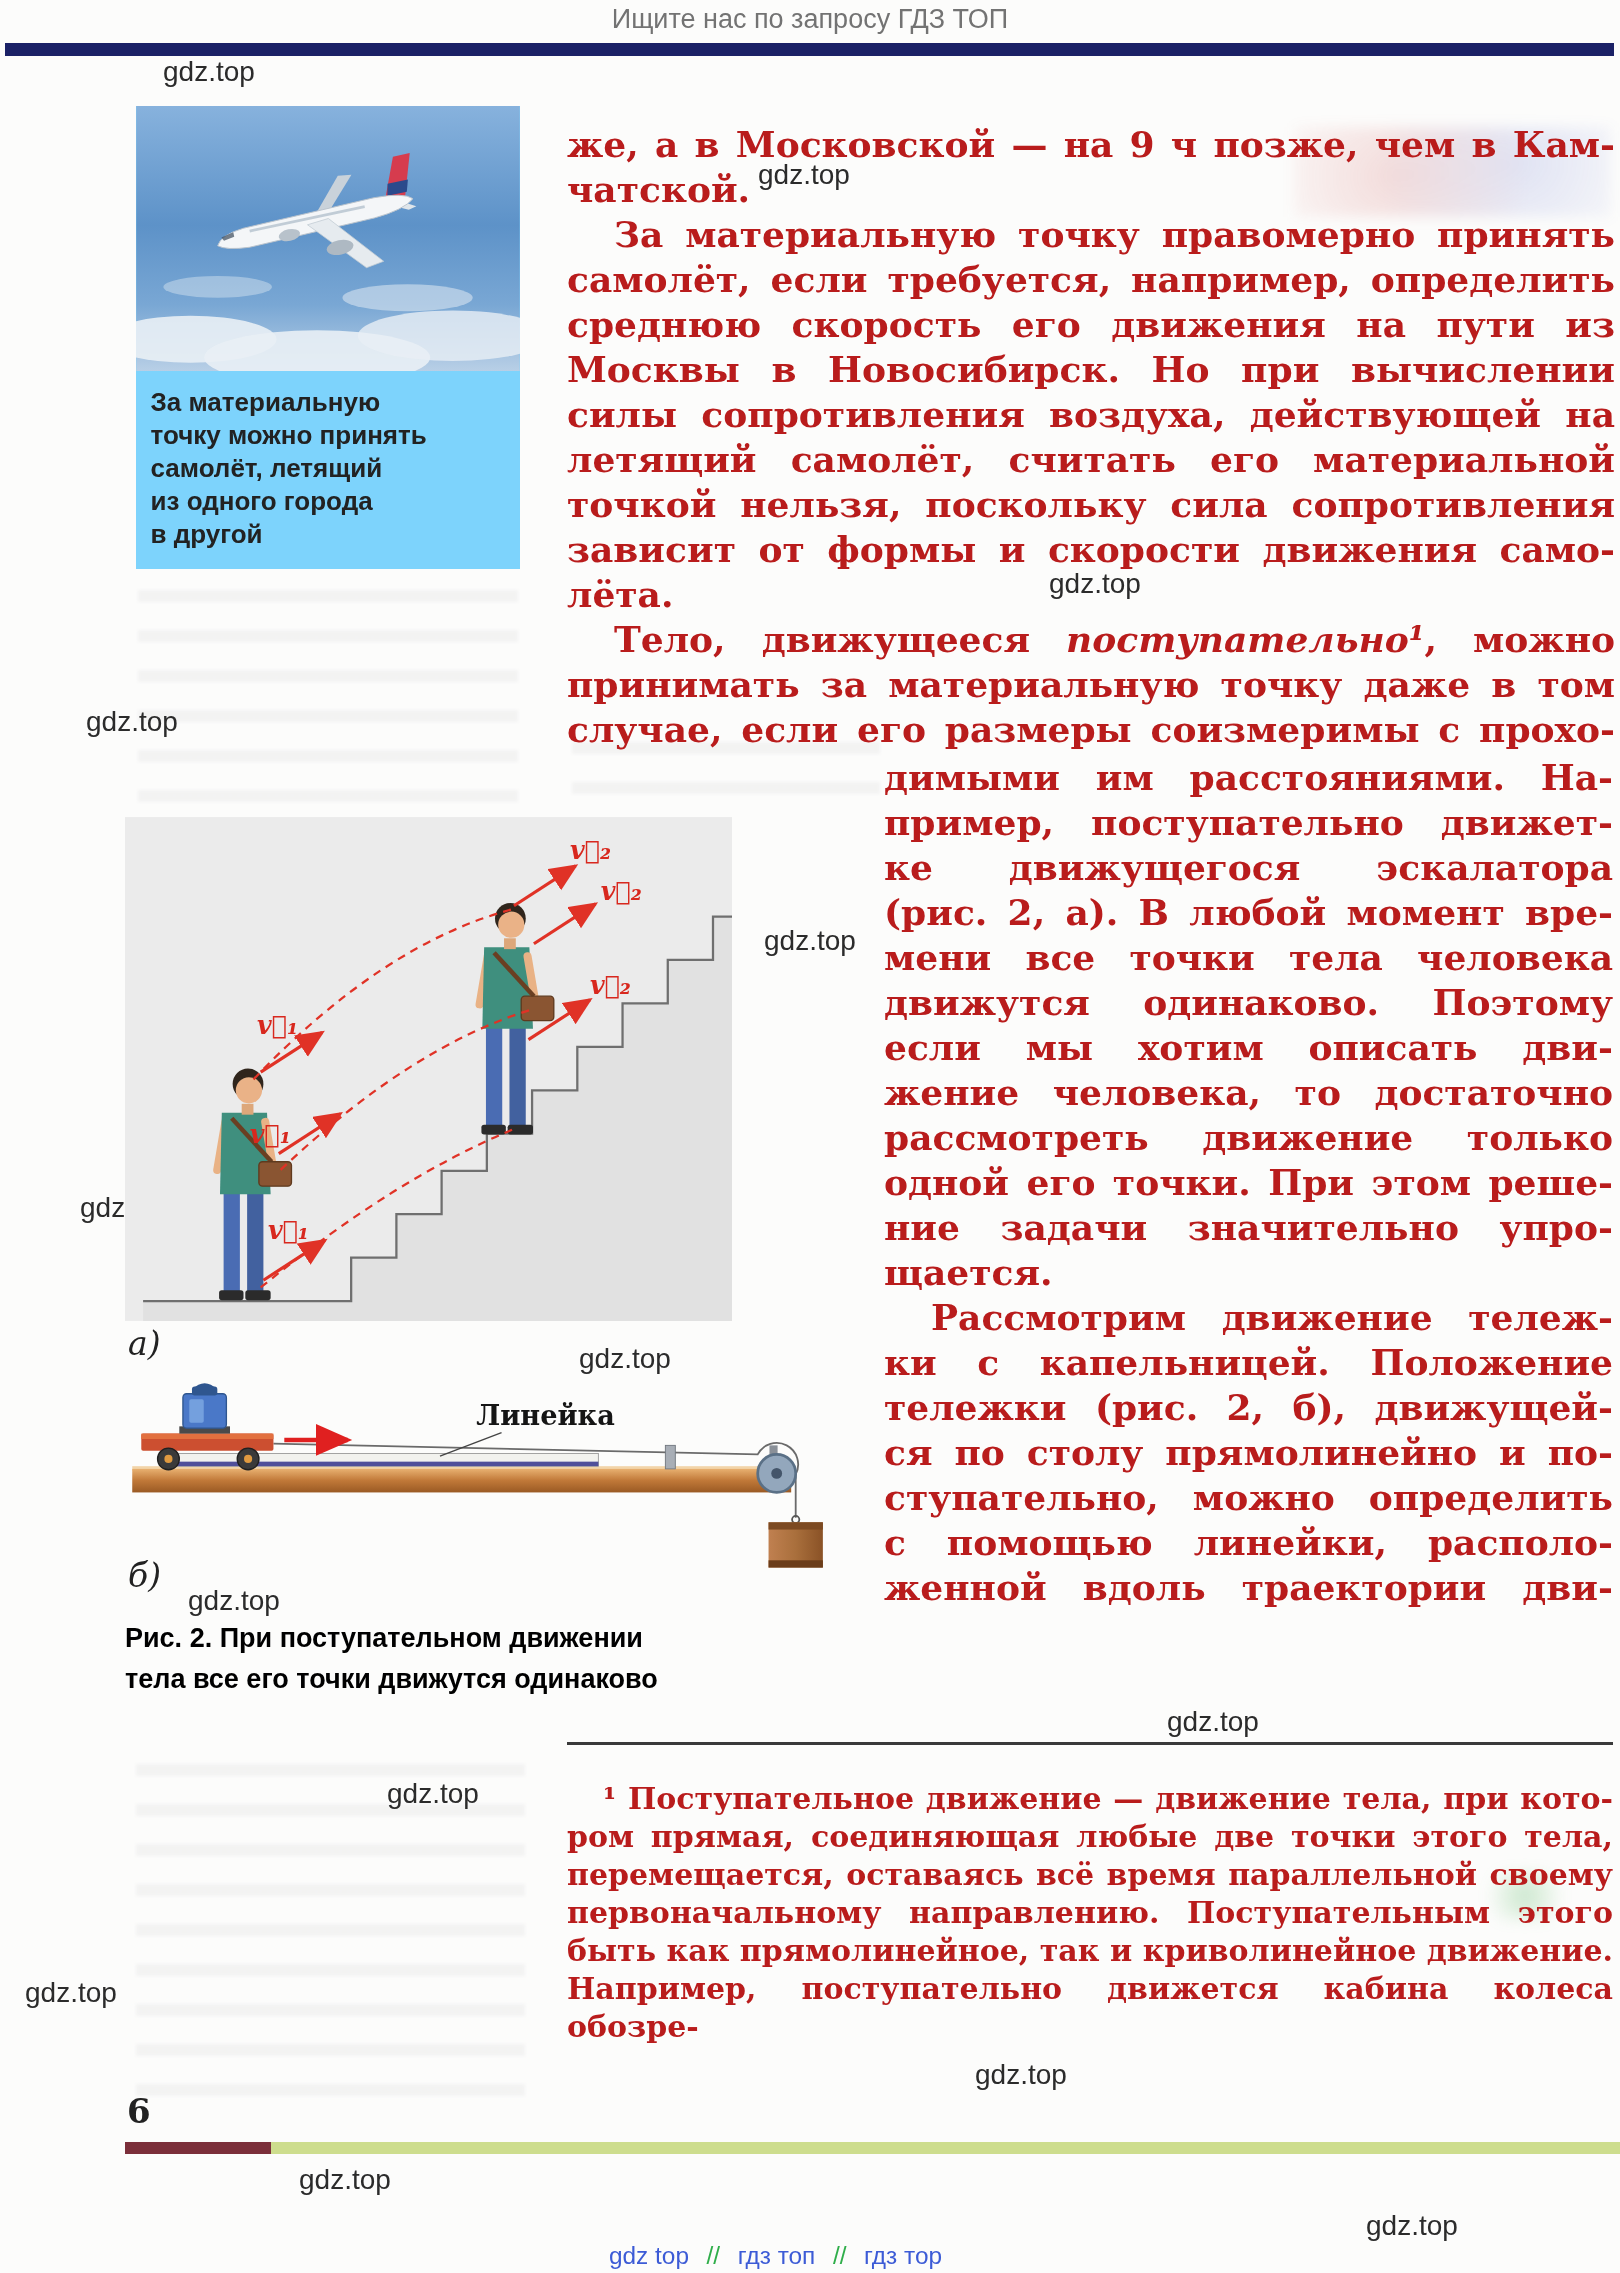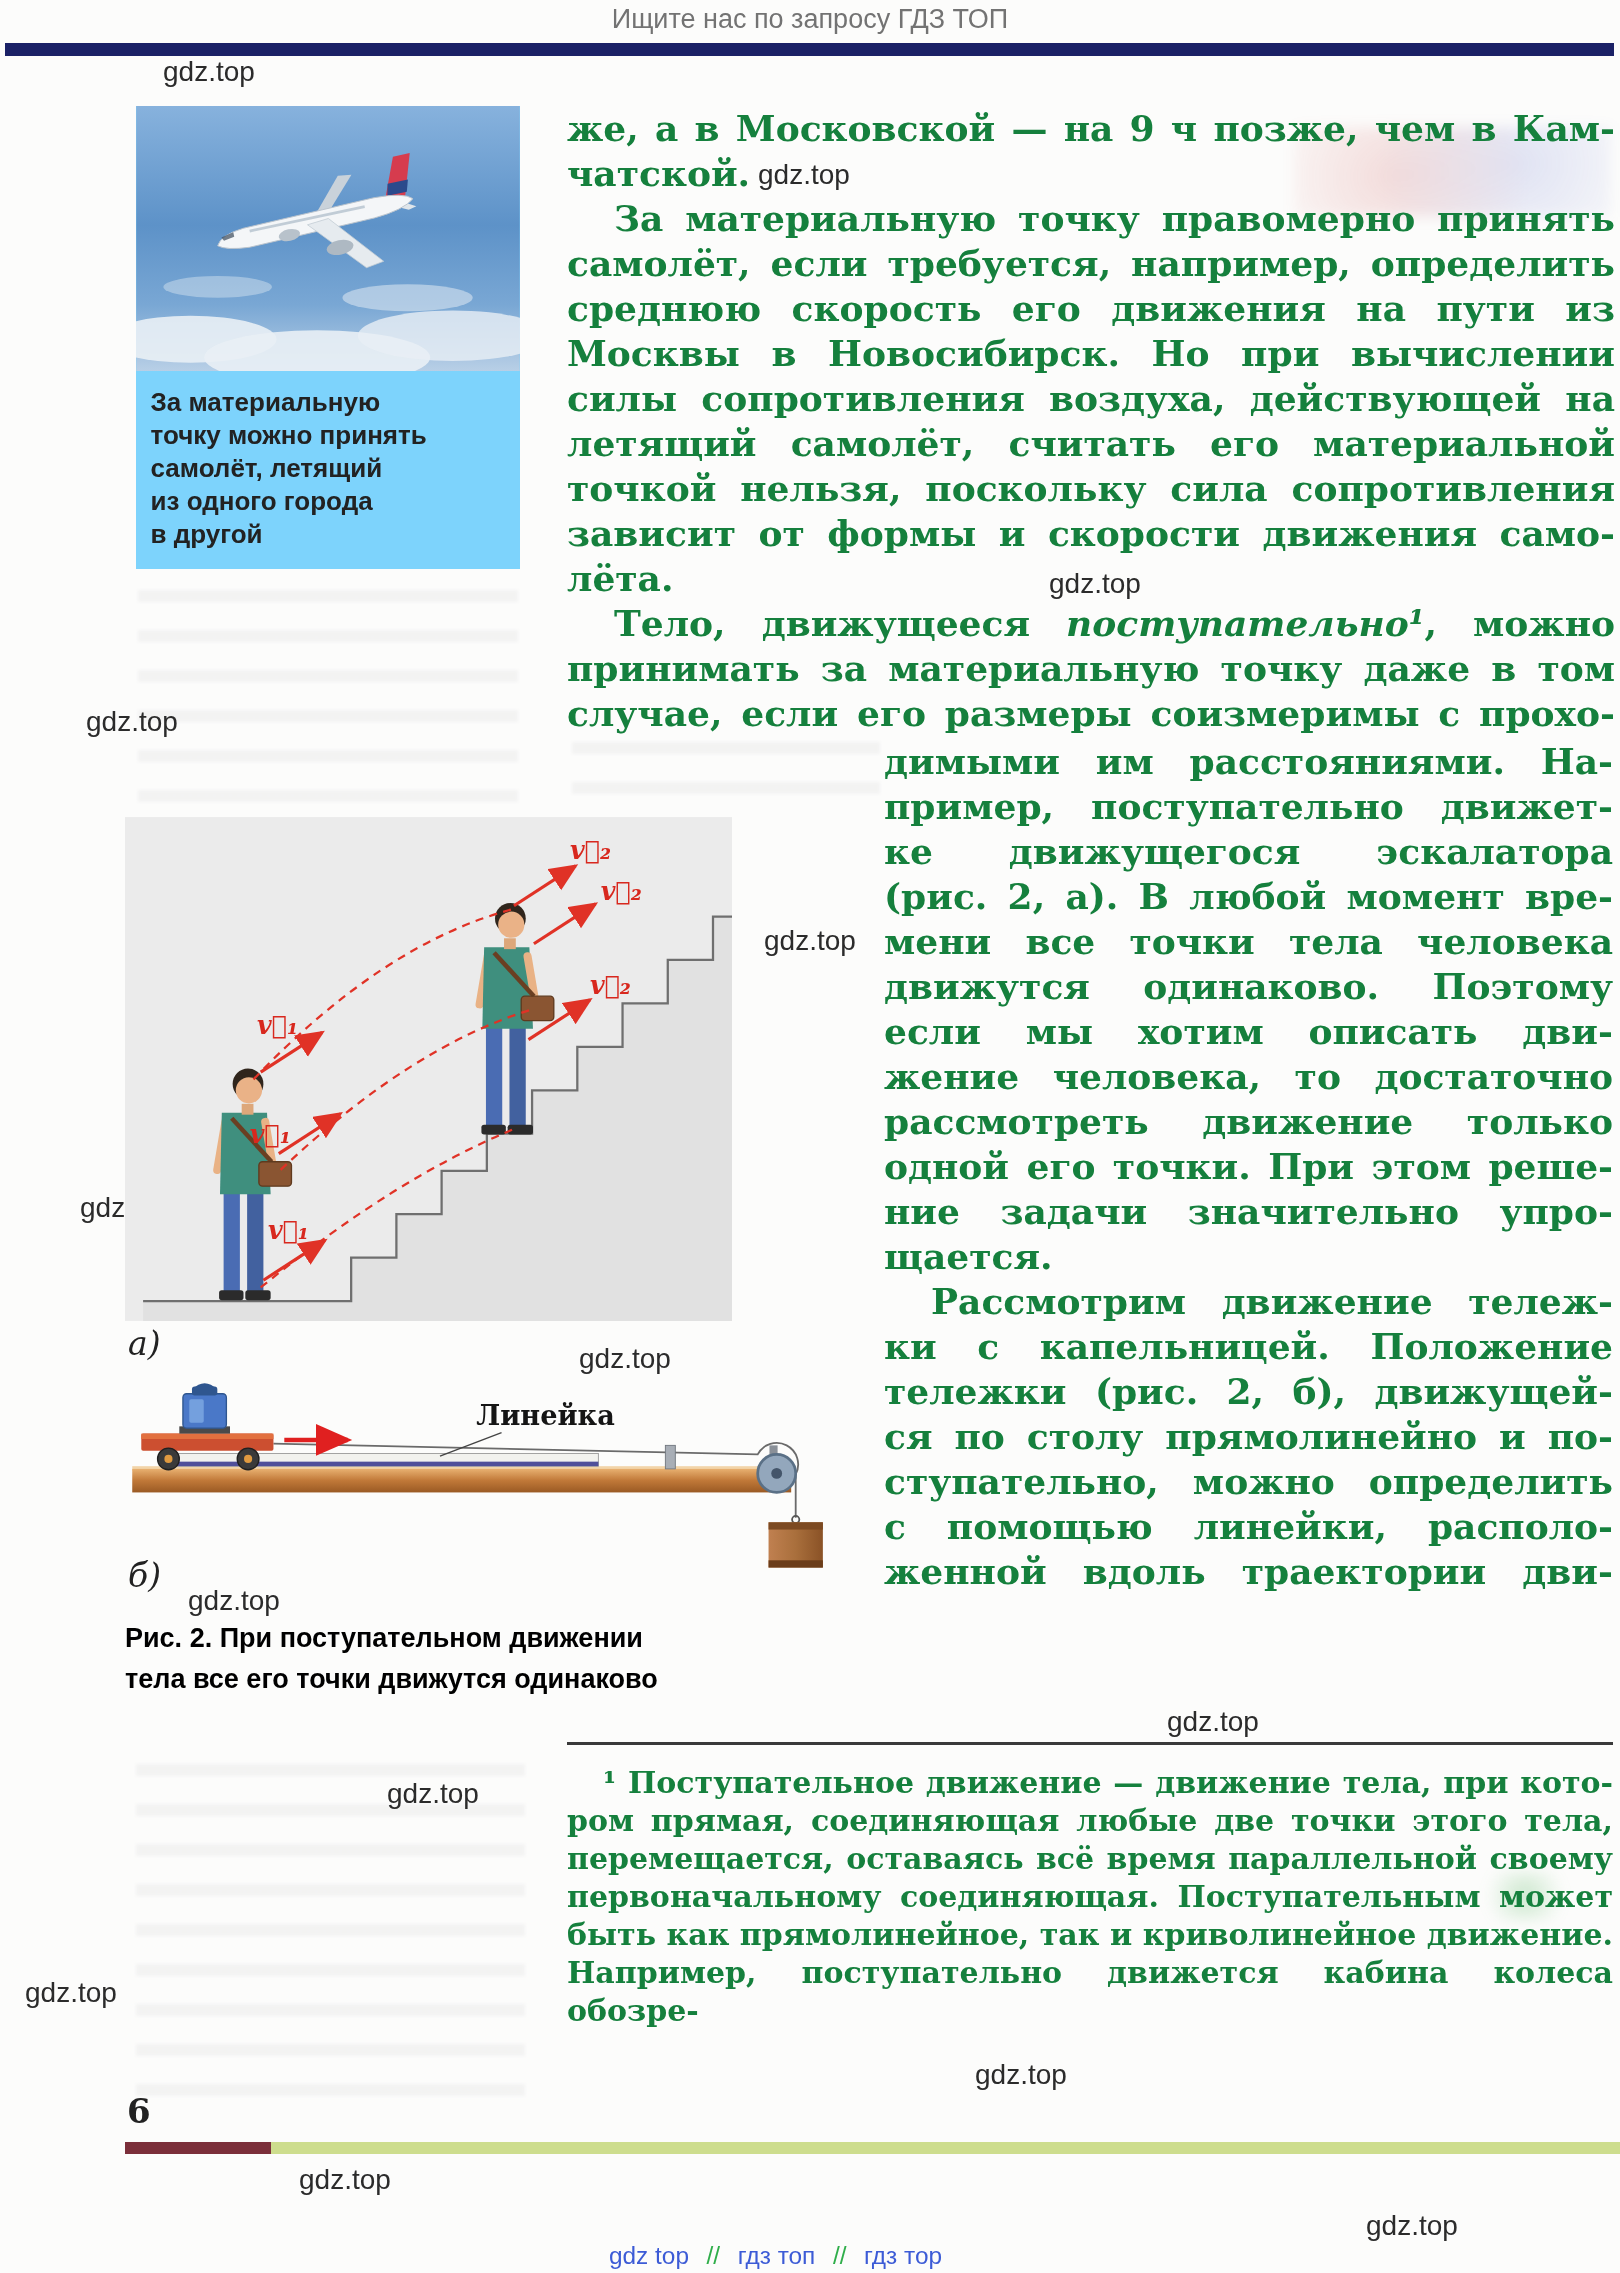--- a/index.html
+++ b/index.html
@@ -16,21 +16,21 @@
 
   
   .wm{position:absolute;font:500 28px "Liberation Sans",sans-serif;color:#2b2b2b;white-space:nowrap;}
 
   
   #photo-block{position:absolute;left:136px;top:106px;width:384px;background:#7dd3fc;}
   #photo-block svg{display:block;}
   .photo-caption{padding:14.5px 14.5px 18px 14.5px;font:bold 26px/33px "Liberation Sans",sans-serif;color:#222;}
 
   
-  .textcol{position:absolute;color:#15803d;font-weight:bold;}
+  .textcol{position:absolute;color:#b91c1c;font-weight:bold;margin-top:16px;}
   #col-wide{left:567px;top:106px;width:1048px;font:bold 36px/45px "DejaVu Serif",serif;}
   #col-narrow{left:884px;top:739px;width:729px;font:bold 36px/45px "DejaVu Serif",serif;}
   .line{text-align:justify;text-align-last:justify;}
   .line.end{text-align-last:left;}
   .line.indent{text-indent:47px;}
   .line em{font-style:italic;}
 
   
   #fig-a{position:absolute;left:125px;top:817px;width:607px;height:504px;}
   .sublabel{position:absolute;font:italic 33px "DejaVu Serif",serif;color:#222;}
@@ -287,21 +287,21 @@
 <div id="fig-caption">
   <div>Рис. 2. При поступательном движении</div>
   <div>тела все его точки движутся одинаково</div>
 </div>
 
 <div id="fn-rule"></div>
 <div id="footnote" class="textcol">
     <div class="line indent">¹ Поступательное движение — движение тела, при кото-</div>
     <div class="line">ром прямая, соединяющая любые две точки этого тела,</div>
     <div class="line">перемещается, оставаясь всё время параллельной своему</div>
-    <div class="line">первоначальному соединяющая. Поступательным может</div>
+    <div class="line">первоначальному направлению. Поступательным этого</div>
     <div class="line">быть как прямолинейное, так и криволинейное движение.</div>
     <div class="line">Например, поступательно движется кабина колеса обозре-</div>
   </div>
 
 <div id="pagenum">6</div>
 <div id="bar-maroon"></div>
 <div id="bar-green"></div>
 <div id="footer-links">
   <span class="blue">gdz top</span>
   <span class="grn">//</span>

